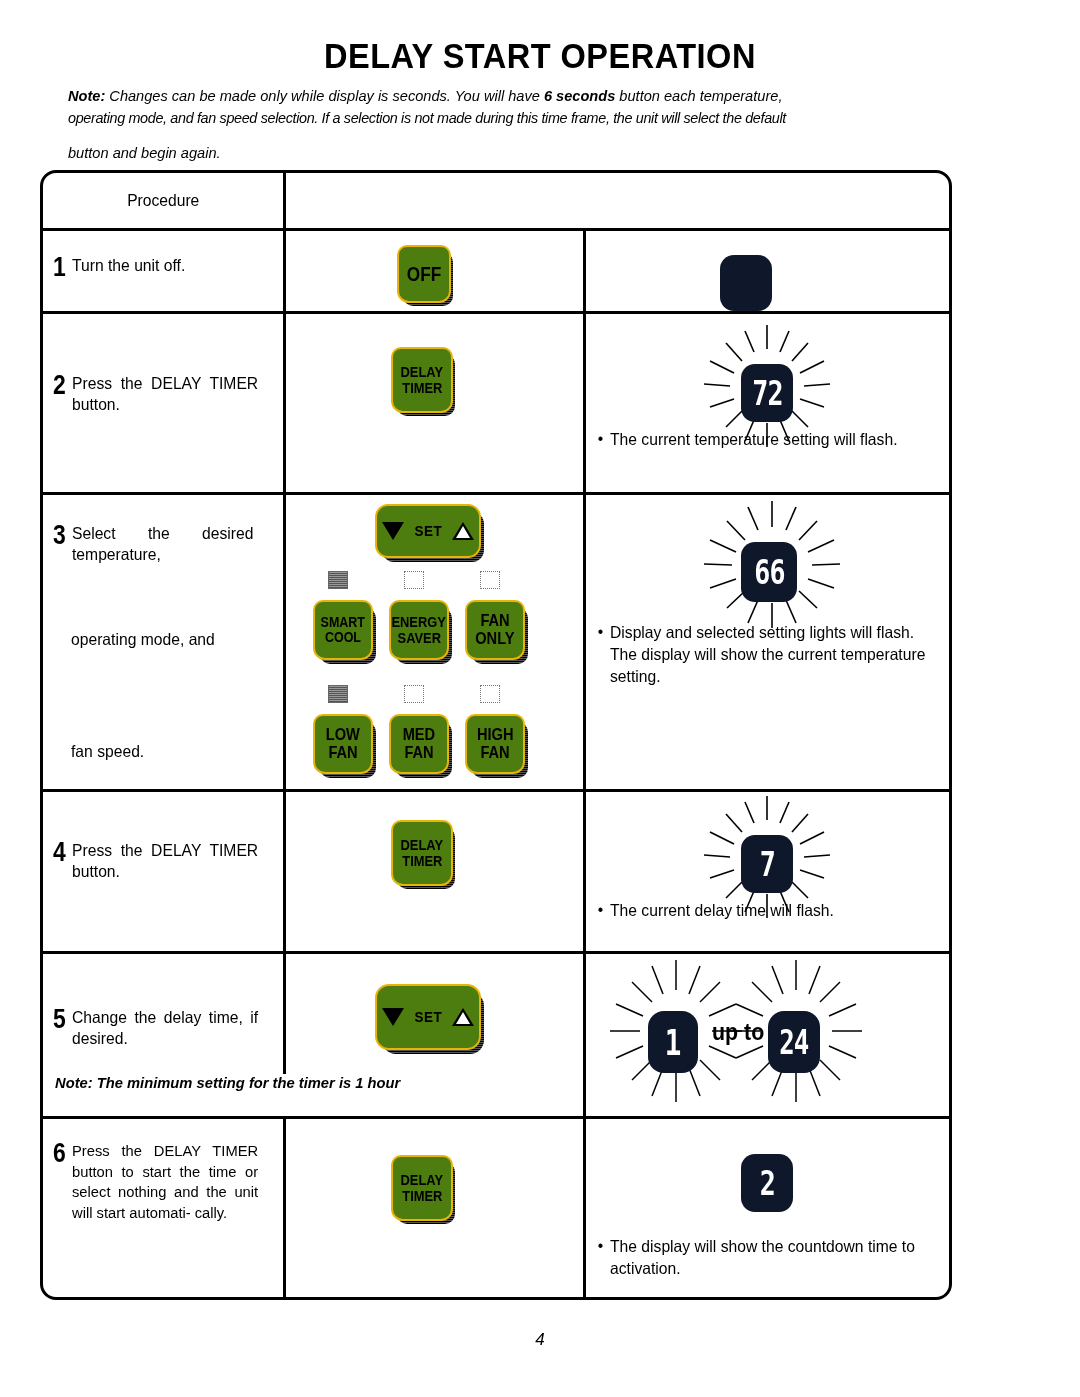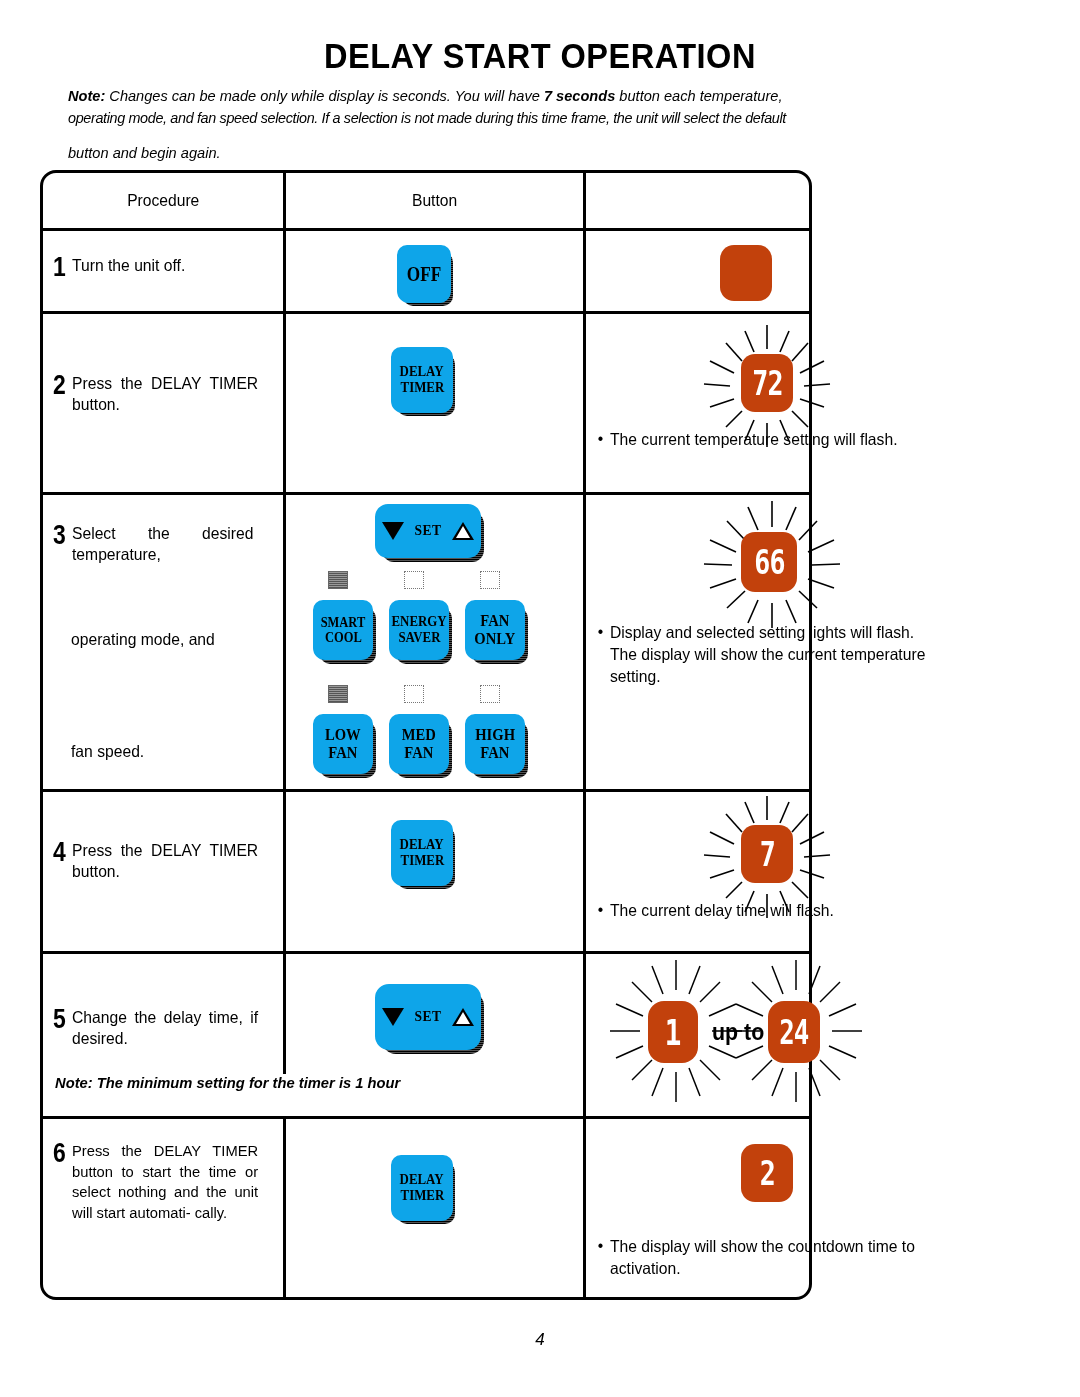--- a/index.html
+++ b/index.html
@@ -35,21 +35,21 @@
   }
   .note-block b{font-weight:bold;font-style:italic;}
   .note-lead{font-weight:bold;font-style:italic;}
   .nb-l2{letter-spacing:-0.35px;transform:scaleX(0.985);display:block;transform-origin:left;}
   .nb-l3{letter-spacing:-0.25px;display:block;}
   .nb-l4{display:block;margin-top:14px;}
 
   
   .table{
     position:absolute;left:40px;top:170px;
-    width:772px;height:1130px;
+    width:912px;height:1130px;
     border:3px solid #000;
     border-radius:16px;
     box-sizing:border-box;
     background:#fff;
   }
   .row{position:relative;box-sizing:border-box;border-bottom:3px solid #000;display:flex;}
   .row:last-child{border-bottom:none;}
   .c1{width:243px;box-sizing:border-box;border-right:3px solid #000;position:relative;}
   .c2{width:300px;box-sizing:border-box;border-right:3px solid #000;position:relative;}
   .c3{flex:1;box-sizing:border-box;position:relative;}
@@ -74,27 +74,26 @@
   
   .row-note{
     position:absolute;left:12px;bottom:14px;
     font-style:italic;font-weight:bold;font-size:15.5px;
     white-space:nowrap;transform:scaleX(0.95);transform-origin:left bottom;
   }
 
   
   .btn{
     position:absolute;
-    background:#0ea5e9;
-    border:2px solid #0ea5e9;
+    background:#4d7c0f;
+    border:2px solid #eab308;
     border-radius:10px 10px 12px 12px;
     display:flex;flex-direction:column;align-items:center;justify-content:center;
     font-weight:bold;line-height:1.05;
     z-index:2;
-    font-family:Liberation Serif, serif;
   }
   .btn .lbl{display:block;transform:scaleX(0.86);}
   .btnshadow{
     position:absolute;
     border-radius:10px;
     background:
       repeating-linear-gradient(0deg, #000 0 1px, #555 1px 2px),
       #111;
     z-index:1;
   }
@@ -131,23 +130,23 @@
   }
   .ind.on{
     background:
       repeating-linear-gradient(0deg,#555 0 1px,#999 1px 2px),
       repeating-linear-gradient(90deg,#444 0 1px,#aaa 1px 2px);
     border:1px solid #666;
   }
 
   
   .lcd{
-    position:absolute;background:#c2410c;border-radius:14px;
+    position:absolute;background:#0f172a;border-radius:14px;
     display:flex;align-items:center;justify-content:center;
-    color:#fff;z-index:3;
+    color:#fff;z-index:3;margin-top:10px;
   }
   .lcd .dig{
     font-family:"DejaVu Sans Mono", monospace;
     font-weight:bold;
     letter-spacing:-1px;
     transform:scaleY(1.18) scaleX(0.92);
   }
   .flash{position:absolute;z-index:1;pointer-events:none;}
 
   .bullet{position:absolute;font-size:16.5px;line-height:22px;transform:scaleX(0.95);transform-origin:left top;}
@@ -164,33 +163,30 @@
   }
 </style>
 </head>
 <body>
 
 <div class="page">
 
   <div class="title">DELAY START OPERATION</div>
 
   <div class="note-block">
-    <span class="note-lead">Note:</span><span> Changes can be made only while display is seconds.  You will have </span><b>7 seconds</b><span> button each temperature,</span>
+    <span class="note-lead">Note:</span><span> Changes can be made only while display is seconds.  You will have </span><b>6 seconds</b><span> button each temperature,</span>
     <span class="nb-l2">operating mode, and fan speed selection.  If a selection is not made during this time frame, the unit will select the default</span>
     <span class="nb-l4">button and begin again.</span>
   </div>
 
   <div class="table">
 
     <div class="row hdr">
       <div class="c1">
         <span class="hdr-label">Procedure</span>
-      </div>
-      <div class="c2">
-        <span class="hdr-label">Button</span>
       </div>
     </div>
 
     <div class="row" style="height:83px;">
       <div class="c1">
         <div class="step" style="left:10px;top:24px;width:225px;">
           <span class="stepnum">1</span>
           <span class="steptext">Turn the unit off.</span>
         </div>
       </div>

